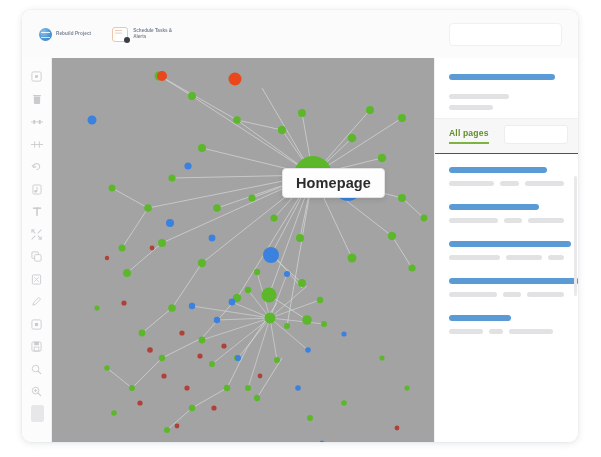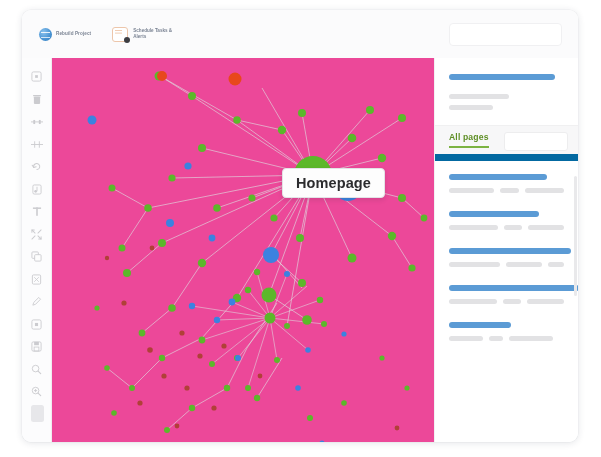--- a/index.html
+++ b/index.html
@@ -68,21 +68,21 @@
   }
   .tool svg{display:block;}
   .rail-handle{
     position:absolute;left:8.5px;bottom:20px;width:13px;height:17px;
     background:#e7e7ea;border-radius:2.5px;
   }
 
   
   .canvas{
     position:absolute;left:30px;top:48px;width:382px;height:384px;
-    background:#ec4899;overflow:hidden;
+    background:#a3a3a3;overflow:hidden;
   }
   .canvas svg{position:absolute;left:0;top:0;}
   .node-label{
     position:absolute;left:230px;top:110px;
     background:#fdfdfd;border:1px solid #e3e3e6;border-radius:4px;
     padding:6px 13px;font-size:14.5px;font-weight:700;color:#2c2c2e;
     letter-spacing:.1px;box-shadow:0 2px 5px rgba(30,35,50,.13);
     white-space:nowrap;
   }
 
@@ -91,22 +91,22 @@
     position:absolute;left:412px;top:48px;width:144px;height:384px;
     background:#ffffff;border-left:1px solid #f1f1f3;
     box-sizing:border-box;overflow:hidden;
   }
   .bar{border-radius:3px;}
   .bar.blue{background:#5b9bd5;height:6px;}
   .bar.grey{background:#e2e2e4;height:5px;}
   .panel-top{padding:16px 14px 0 14px;}
   .meta-row{display:flex;gap:6px;margin-top:7px;}
   .tabs{
-    margin-top:15px;height:36px;background:#f7f7f8;border-top:1px solid #f0f0f1;
-    border-bottom:7px solid #0369a1;display:flex;align-items:center;
+    margin-top:8px;height:36px;background:#f7f7f8;border-top:1px solid #f0f0f1;
+    border-bottom:1px solid #0369a1;display:flex;align-items:center;
     padding:0 14px;box-sizing:border-box;position:relative;
   }
   .tab-active{
     font-size:8.6px;font-weight:700;color:#5f8f26;letter-spacing:.15px;
     padding-bottom:4px;border-bottom:2px solid #7cb342;
   }
   .tab-search{
     position:absolute;right:10px;top:6px;width:62px;height:17px;
     background:#fff;border:1px solid #ededee;border-radius:3px;
   }

